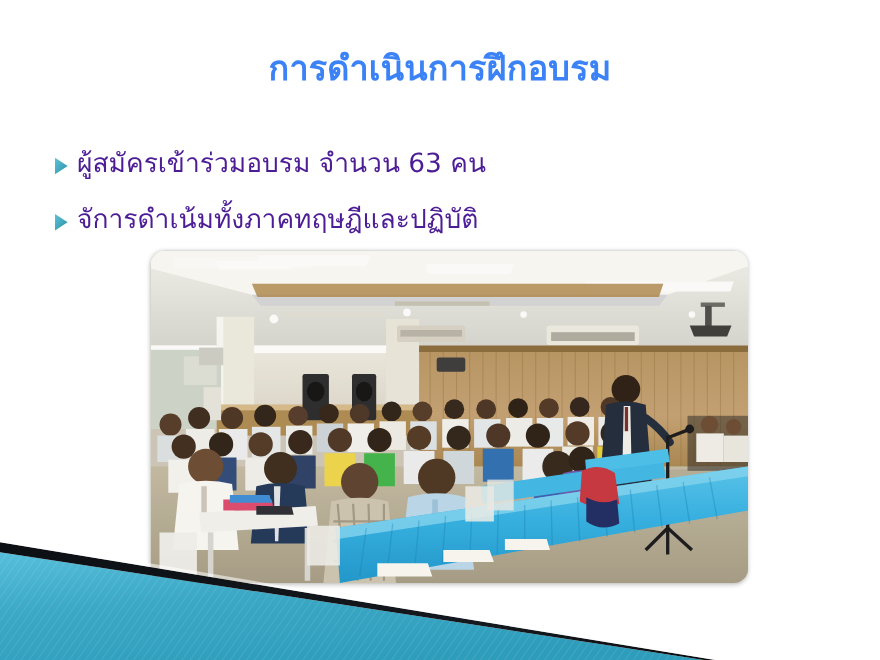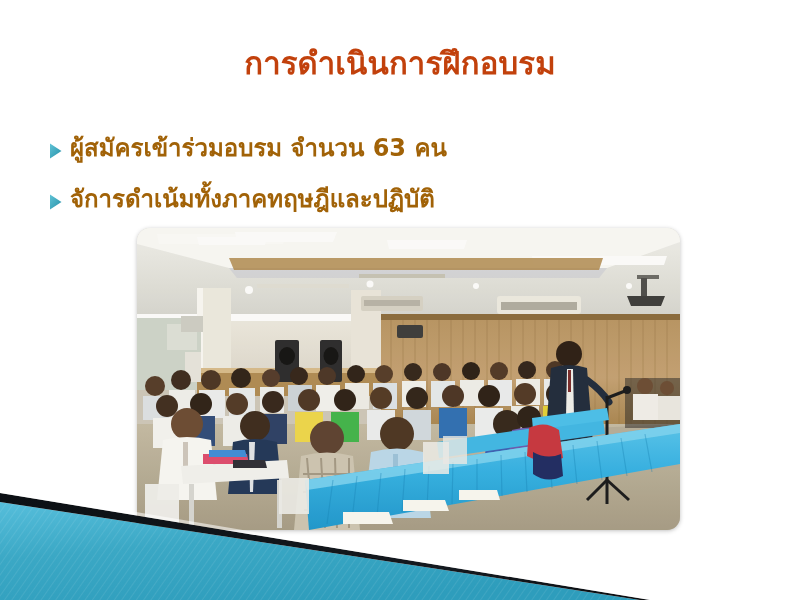--- a/index.html
+++ b/index.html
@@ -9,37 +9,37 @@
     font-family:"DejaVu Sans","Liberation Sans",sans-serif;
     overflow:hidden;position:relative;
   }
   #slide{position:absolute;inset:0;width:800px;height:600px;background:#ffffff;overflow:hidden;}
 
   
   #title{
     position:absolute;left:0;top:44px;width:800px;
     text-align:center;
     font-size:31px;font-weight:700;
-    color:#c2410c;
+    color:#3b82f6;
     letter-spacing:.2px;
     line-height:1.25;
     white-space:nowrap;
   }
 
   
   #bullets{position:absolute;left:48px;top:132px;width:620px;}
   .bullet-row{display:flex;align-items:flex-start;margin-bottom:9px;height:42px;}
   .bullet-marker{
     width:22px;flex:0 0 22px;
     display:flex;align-items:center;justify-content:flex-start;
     height:34px;margin-top:2px;
   }
   .bullet-marker svg{display:block;}
   .bullet-text{
-    font-size:24px;font-weight:700;color:#a16207;
+    font-size:24px;font-weight:400;color:#4c1d95;
     line-height:1.35;white-space:nowrap;
   }
 
   
   #photo-wrap{
     position:absolute;left:137px;top:228px;width:543px;height:302px;
   }
   #photo{
     position:absolute;inset:0;
     border-radius:13px;

